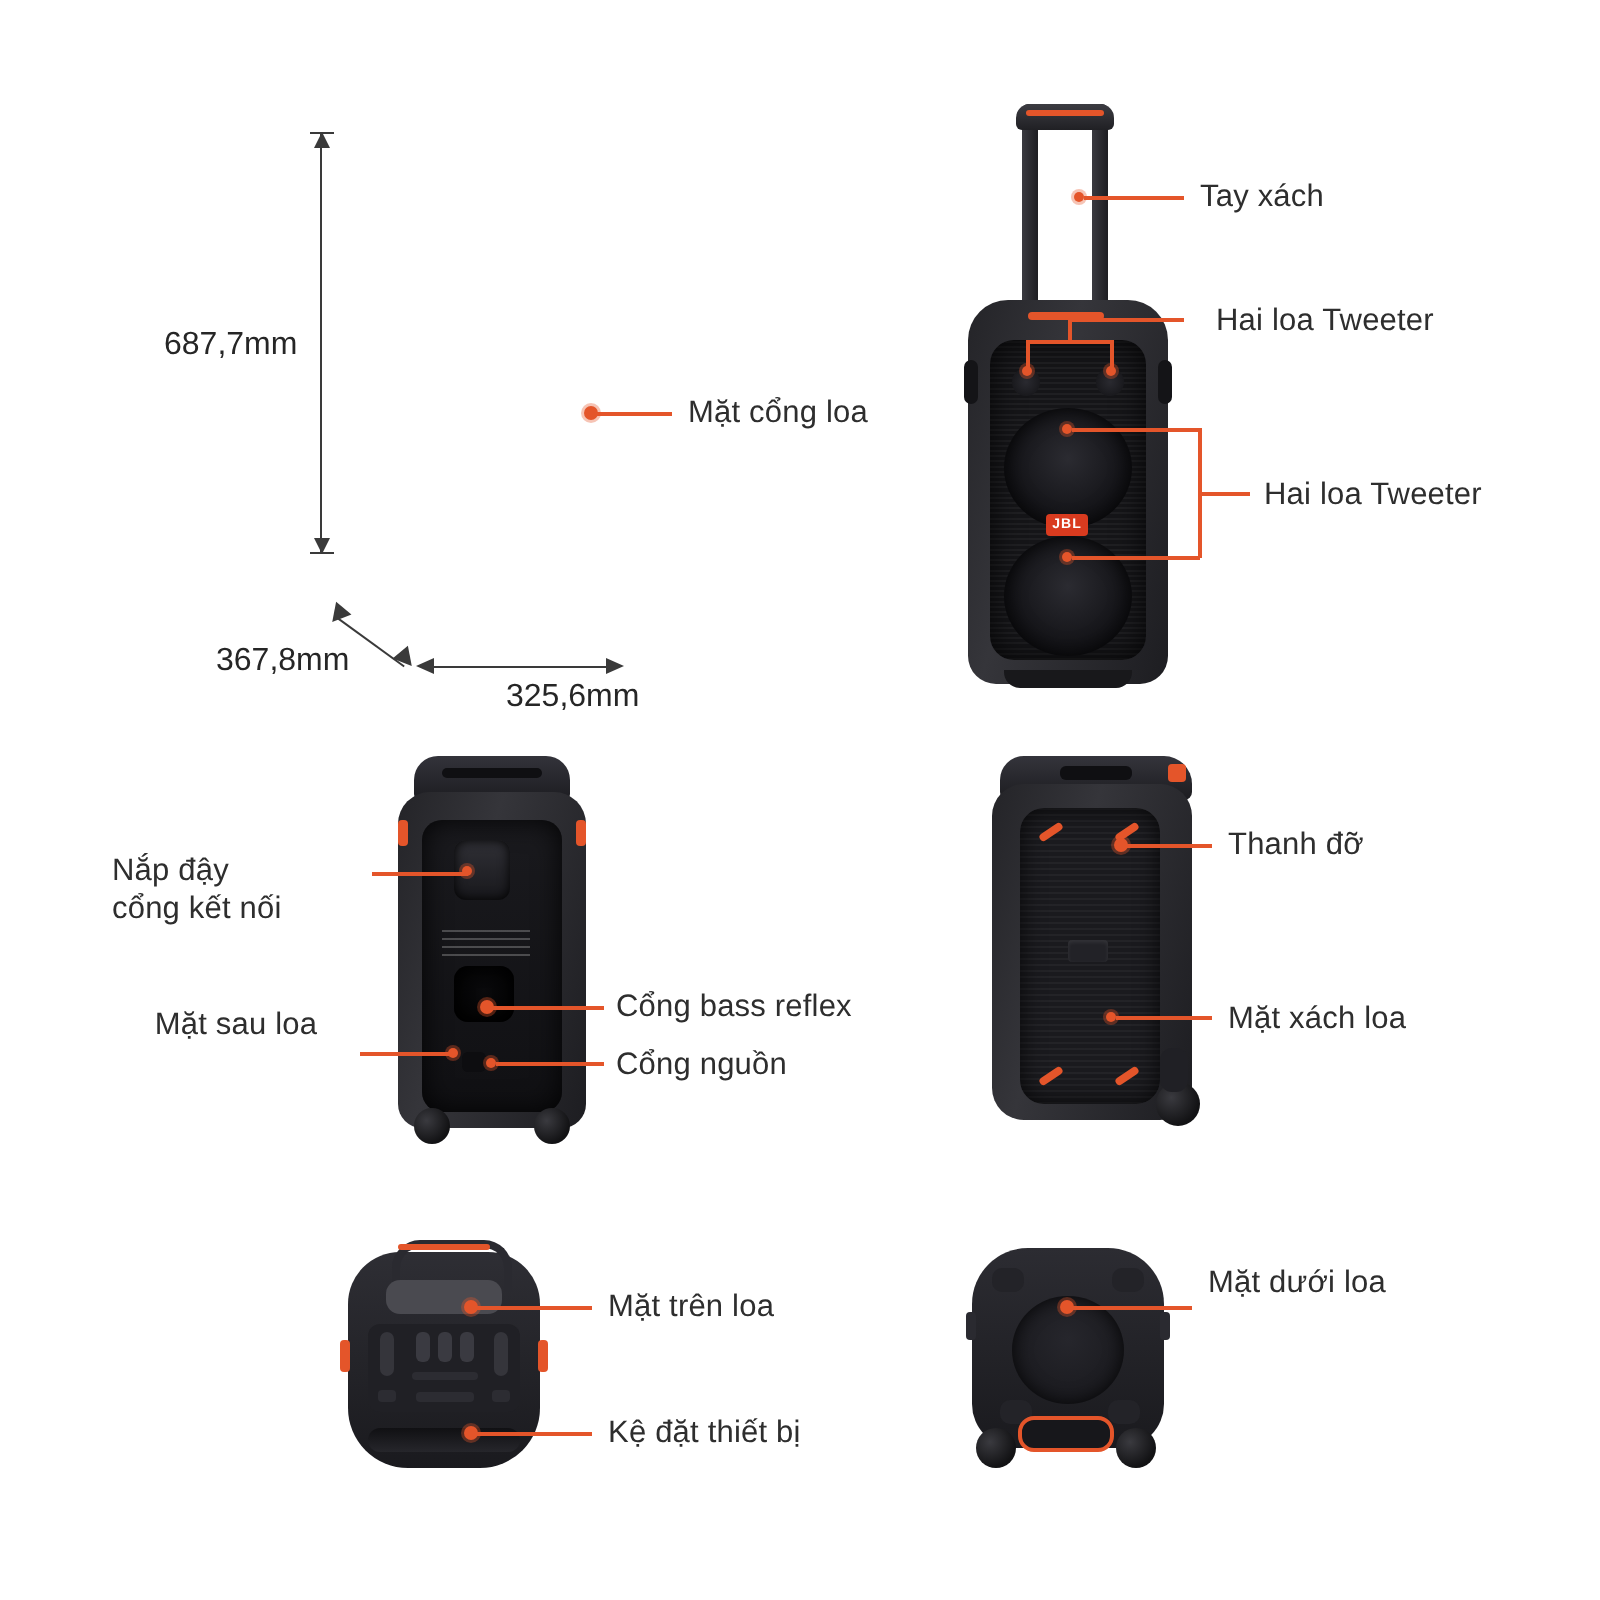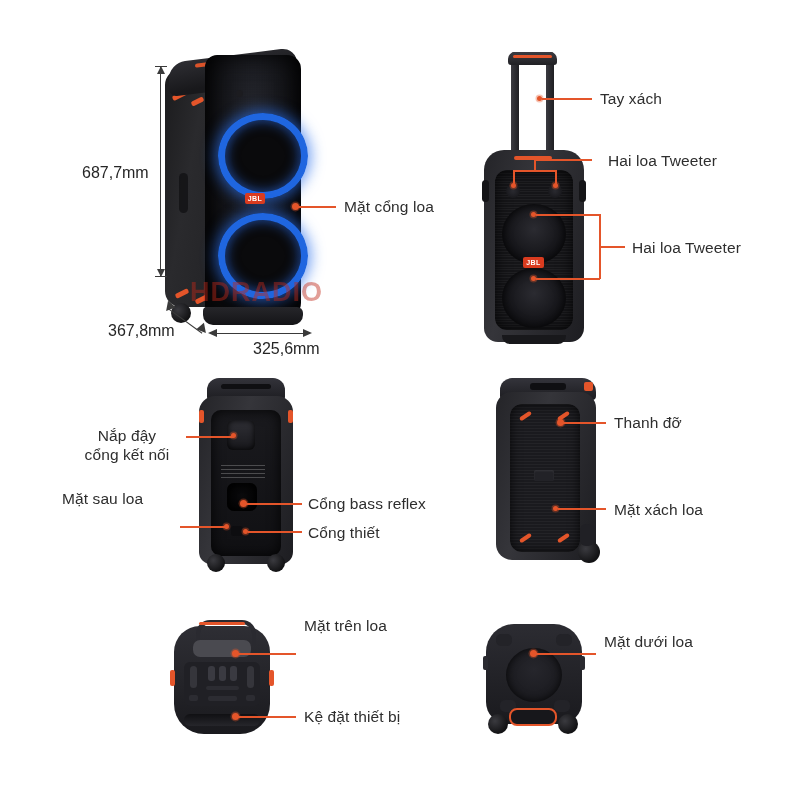--- a/index.html
+++ b/index.html
@@ -114,50 +114,20 @@
   .handle-post{position:absolute;background:linear-gradient(90deg,#3a3a40,#1e1e22);border-radius:3px;}
   .woof{position:absolute;border-radius:50%;
     background:radial-gradient(circle at 50% 42%,#2b2b31 0%,#141418 62%,#0d0d10 100%);
     box-shadow:inset 0 0 10px rgba(0,0,0,.9);}
 </style>
 </head>
 <body>
 
 <div id="stage">
 
-  <div class="spk" style="left:165px;top:55px;width:145px;height:272px;">
-
-    <div class="hero-side"></div>
-
-    <div class="orangetab" style="left:7px;top:38px;width:15px;height:5px;transform:rotate(-26deg);"></div>
-    <div class="orangetab" style="left:26px;top:44px;width:13px;height:5px;transform:rotate(-26deg);"></div>
-    <div class="orangetab" style="left:10px;top:236px;width:14px;height:5px;transform:rotate(-26deg);"></div>
-    <div class="orangetab" style="left:30px;top:242px;width:13px;height:5px;transform:rotate(-26deg);"></div>
-
-    <div class="abs" style="left:14px;top:118px;width:9px;height:40px;border-radius:5px;background:#121214;opacity:.8;"></div>
-
-    <div class="hero-top"></div>
-    <div class="hero-top-orange"></div>
-
-    <div class="hero-face"></div>
-
-    <div class="ring" style="left:53px;top:58px;width:76px;height:72px;"></div>
-    <div class="ring" style="left:53px;top:158px;width:76px;height:72px;"></div>
-
-    <div class="abs" style="left:71px;top:35px;width:7px;height:7px;border-radius:50%;background:#1c1c20;"></div>
-
-    <div class="jbl" style="left:80px;top:138px;width:20px;height:11px;font-size:7px;">JBL</div>
-
-    <div class="wheel" style="left:6px;top:248px;width:20px;height:20px;"></div>
-
-    <div class="abs" style="left:38px;top:252px;width:100px;height:18px;border-radius:4px 6px 10px 10px;
-                background:linear-gradient(180deg,#26262a,#141417);"></div>
-
-    <div class="wm" style="left:25px;top:222px;">HDRADIO</div>
-  </div>
 
   <div class="dimln" style="left:160px;top:66px;width:1.4px;height:211px;"></div>
   <div class="tick" style="left:155px;top:66px;width:12px;height:1.4px;"></div>
   <div class="tick" style="left:155px;top:276px;width:12px;height:1.4px;"></div>
   <div class="abs" style="left:157px;top:66px;width:0;height:0;border-left:4px solid transparent;border-right:4px solid transparent;border-bottom:8px solid #3a3a3a;"></div>
   <div class="abs" style="left:157px;top:269px;width:0;height:0;border-left:4px solid transparent;border-right:4px solid transparent;border-top:8px solid #3a3a3a;"></div>
   <div class="dimtxt" style="left:82px;top:164px;">687,7mm</div>
 
   <div class="dimln" style="left:168px;top:308px;width:42px;height:1.4px;transform:rotate(36deg);transform-origin:left center;"></div>
   <div class="abs" style="left:164px;top:303px;width:0;height:0;border-left:5px solid transparent;border-right:5px solid transparent;border-bottom:9px solid #3a3a3a;transform:rotate(-140deg);"></div>
@@ -247,34 +217,34 @@
                 background:radial-gradient(ellipse at 50% 45%,#0a0a0c,#000);box-shadow:inset 0 0 9px #000;"></div>
 
     <div class="abs" style="left:36px;top:148px;width:12px;height:10px;border-radius:3px;background:#0d0d10;"></div>
 
     <div class="wheel" style="left:12px;top:176px;width:18px;height:18px;"></div>
     <div class="wheel" style="left:72px;top:176px;width:18px;height:18px;"></div>
   </div>
 
   <div class="dot sm" style="left:231px;top:433px;"></div>
   <div class="ln" style="left:186px;top:436px;width:48px;"></div>
-  <div class="lbl r" style="left:68px;top:426px;width:118px;text-align:center;">Nắp đậy
+  <div class="lbl r" style="left:56px;top:426px;width:118px;text-align:left;">Nắp đậy
 cổng kết nối</div>
 
   <div class="dot sm" style="left:224px;top:524px;"></div>
   <div class="ln" style="left:180px;top:526px;width:46px;"></div>
-  <div class="lbl r" style="left:62px;top:489px;width:112px;text-align:left;">Mặt sau loa</div>
+  <div class="lbl r" style="left:62px;top:503px;width:112px;text-align:center;">Mặt sau loa</div>
 
   <div class="dot" style="left:240px;top:500px;"></div>
   <div class="ln" style="left:246px;top:503px;width:56px;"></div>
   <div class="lbl" style="left:308px;top:494px;">Cổng bass reflex</div>
 
   <div class="dot sm" style="left:243px;top:529px;"></div>
   <div class="ln" style="left:248px;top:531px;width:54px;"></div>
-  <div class="lbl" style="left:308px;top:523px;">Cổng thiết</div>
+  <div class="lbl" style="left:308px;top:523px;">Cổng nguồn</div>
 
   <div class="spk" style="left:492px;top:378px;width:110px;height:198px;">
 
     <div class="abs" style="left:8px;top:0px;width:96px;height:22px;border-radius:12px 14px 4px 4px;
                 background:linear-gradient(180deg,#34343b,#1c1c20);"></div>
     <div class="abs" style="left:38px;top:5px;width:36px;height:7px;border-radius:3px;background:#0f0f12;"></div>
     <div class="orangetab" style="left:92px;top:4px;width:9px;height:9px;border-radius:2px;"></div>
 
     <div class="body-dark" style="left:4px;top:14px;width:100px;height:168px;border-radius:16px;"></div>
 
@@ -326,21 +296,21 @@
 
     <div class="abs" style="left:16px;top:96px;width:76px;height:12px;border-radius:6px;
                 background:linear-gradient(180deg,#101013,#26262b);"></div>
 
     <div class="orangetab" style="left:2px;top:52px;width:5px;height:16px;"></div>
     <div class="orangetab" style="left:101px;top:52px;width:5px;height:16px;"></div>
   </div>
 
   <div class="dot" style="left:232px;top:650px;"></div>
   <div class="ln" style="left:238px;top:653px;width:58px;"></div>
-  <div class="lbl" style="left:304px;top:616px;">Mặt trên loa</div>
+  <div class="lbl" style="left:304px;top:644px;">Mặt trên loa</div>
 
   <div class="dot" style="left:232px;top:713px;"></div>
   <div class="ln" style="left:238px;top:716px;width:58px;"></div>
   <div class="lbl" style="left:304px;top:707px;">Kệ đặt thiết bị</div>
 
   <div class="spk" style="left:478px;top:620px;width:112px;height:116px;">
 
     <div class="abs" style="left:8px;top:4px;width:96px;height:100px;border-radius:28px 28px 22px 22px;
                 background:linear-gradient(180deg,#2c2c32,#1a1a1e);"></div>
 

